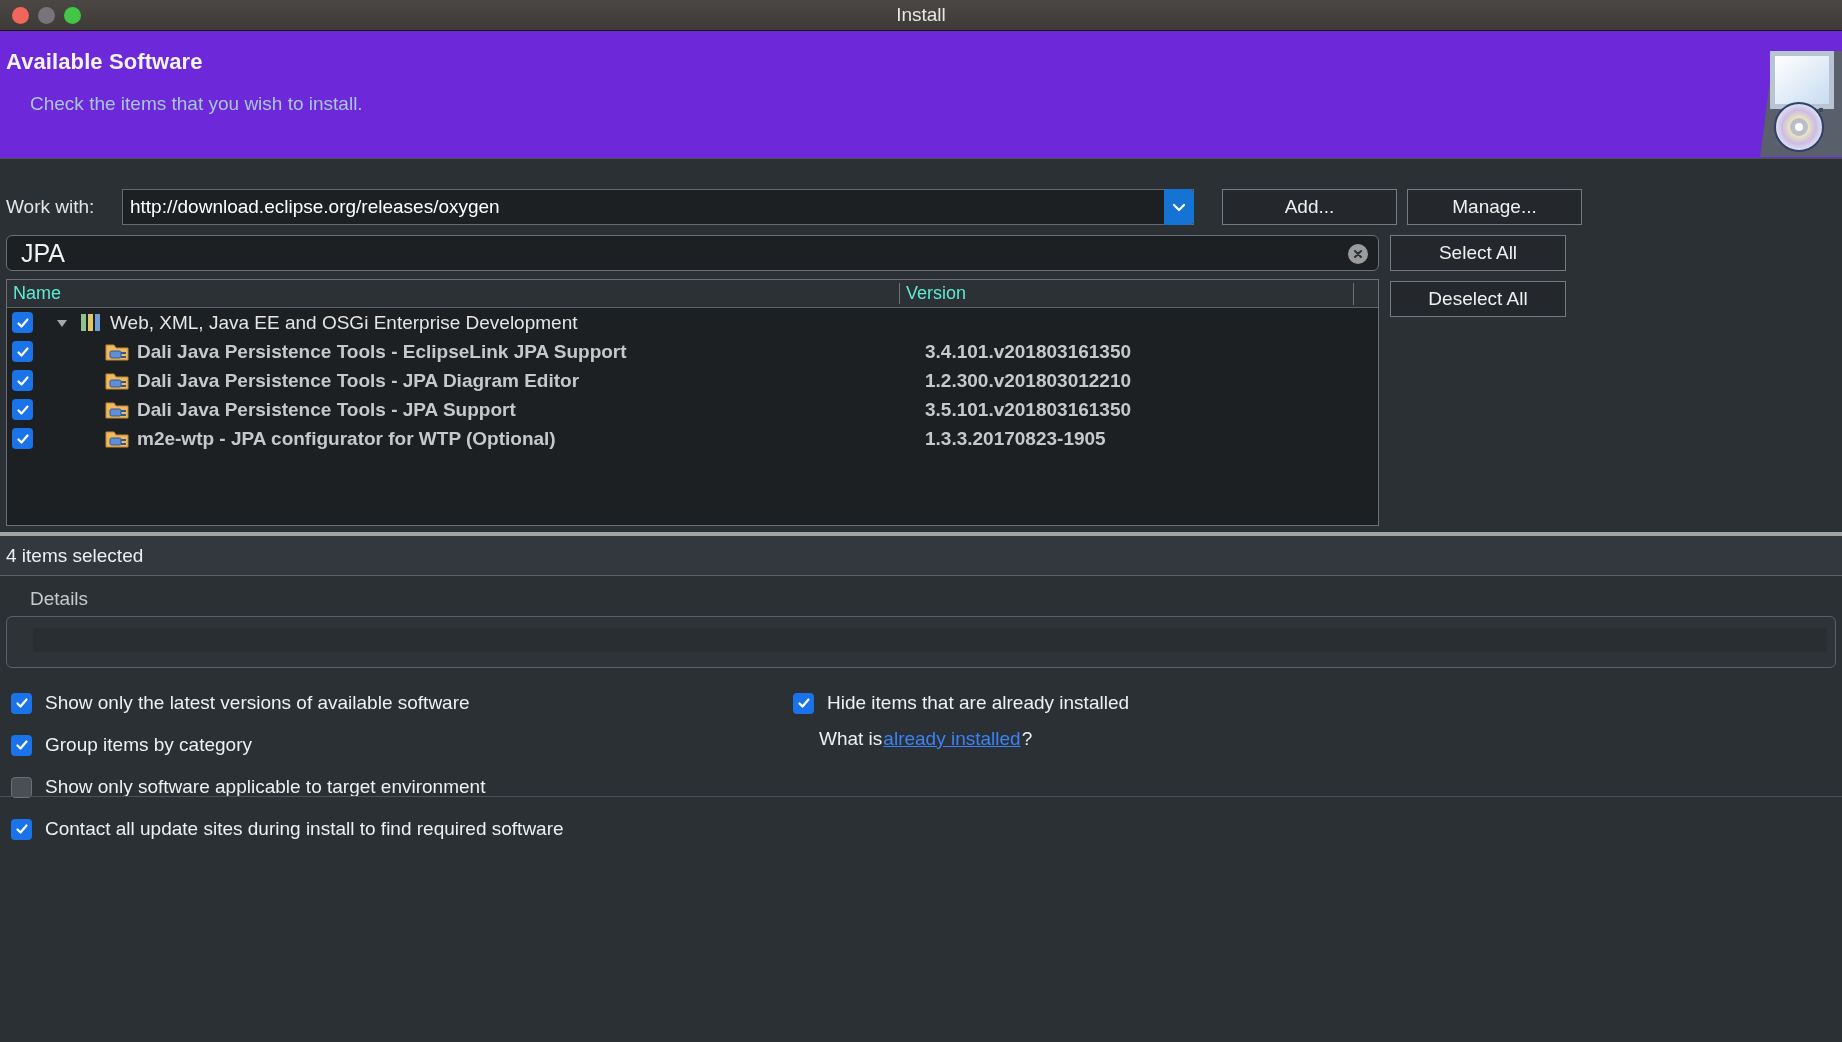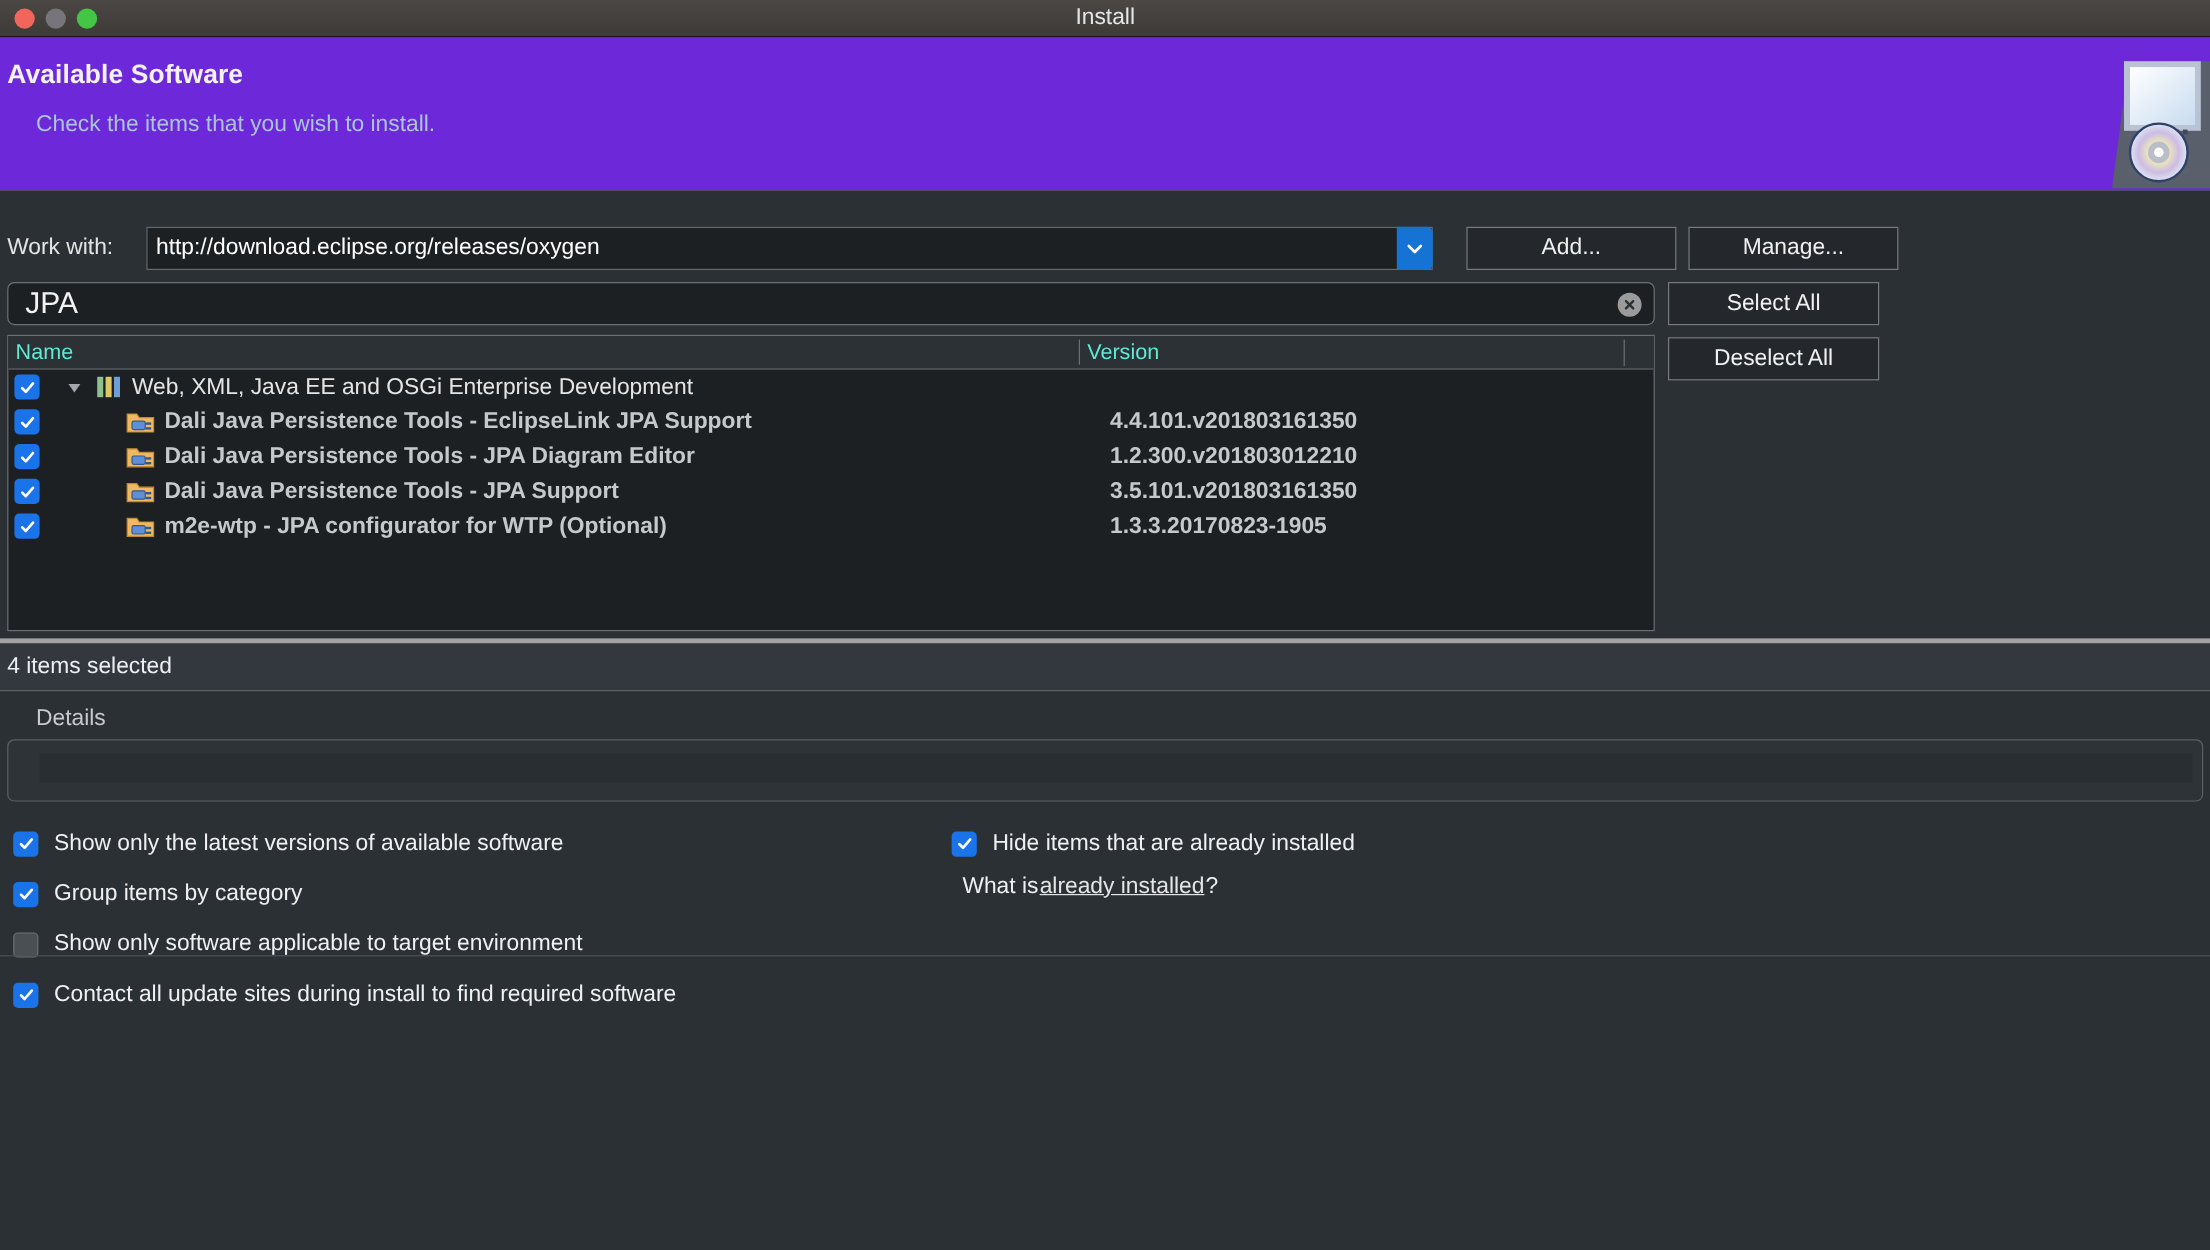--- a/index.html
+++ b/index.html
@@ -185,26 +185,26 @@
   
   .options {
     position: relative;
     margin-top: 14px;
     padding-left: 6px;
   }
   .optrow { display: flex; align-items: center; height: 42px; }
   .optlabel { font-size: 19px; color: #eef0f1; margin-left: 13px; }
   .col-right { position: absolute; left: 788px; top: 0; }
   .whatis {
-    margin-top: 4px; margin-left: 14px;
+    margin-top: 4px; margin-left: 31px;
     font-size: 19px; color: #eef0f1;
     display: flex; align-items: center;
   }
   .link {
-    color: #e5e5e5; text-decoration: underline; margin: 0 1px;
+    color: #3b82f6; text-decoration: underline; margin: 0 1px;
   }
   .footer-rule {
     position: absolute; left: 0; right: 0; bottom: 53px;
     height: 1px; background: #4c5257;
   }
 </style>
 </head>
 <body>
 
 <div class="titlebar">
@@ -315,21 +315,21 @@
           <span class="item-icon">
             <svg width="26" height="22" viewBox="0 0 26 22">
               <path d="M1 4 L9 4 L11 7 L23 7 L23 19 L1 19 Z" fill="#f0b860" stroke="#c08b2e"></path>
               <rect x="5" y="10" width="11" height="7" rx="1.5" fill="#5f8fd6" stroke="#35598f"></rect>
               <rect x="16" y="11" width="5" height="2" fill="#35598f"></rect>
               <rect x="16" y="15" width="5" height="2" fill="#35598f"></rect>
             </svg>
           </span>
           <span class="label-item">Dali Java Persistence Tools - EclipseLink JPA Support</span>
         </div>
-        <div class="row-ver">4.4.101.v201803161350</div>
+        <div class="row-ver">3.4.101.v201803161350</div>
       </div>
 
       <div class="trow">
         <div class="cb on">
           <svg width="14" height="14" viewBox="0 0 14 14">
             <path d="M2.5 7.5 L5.5 10.5 L11.5 3.5" fill="none" stroke="#fff" stroke-width="2.2" stroke-linecap="round" stroke-linejoin="round"></path>
             </svg>
         </div>
         <div class="row-name">
           <span class="item-icon">

